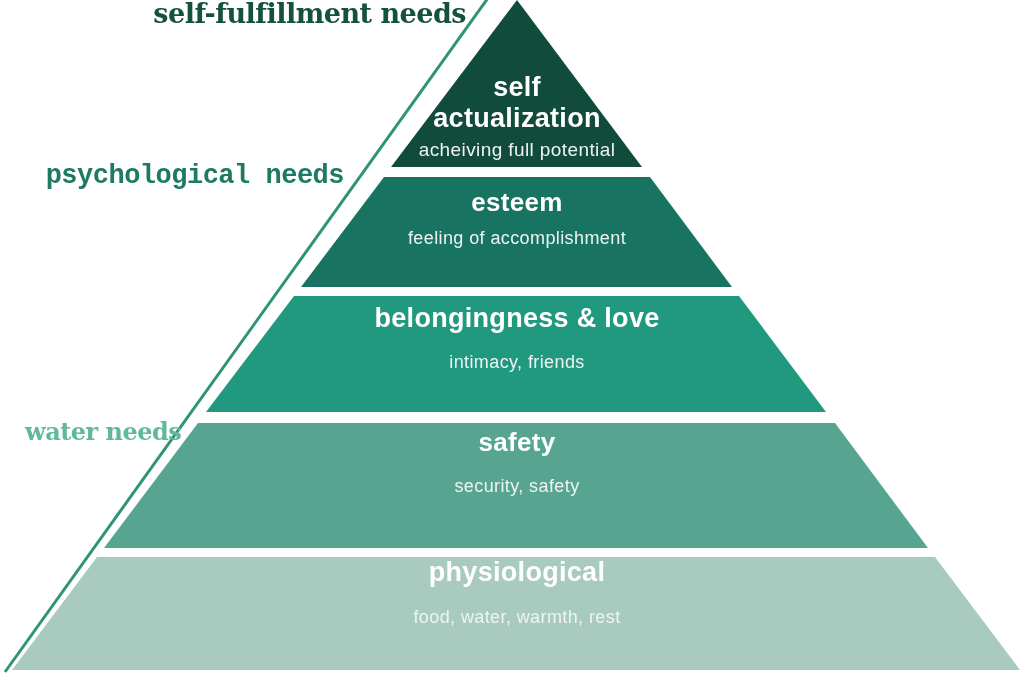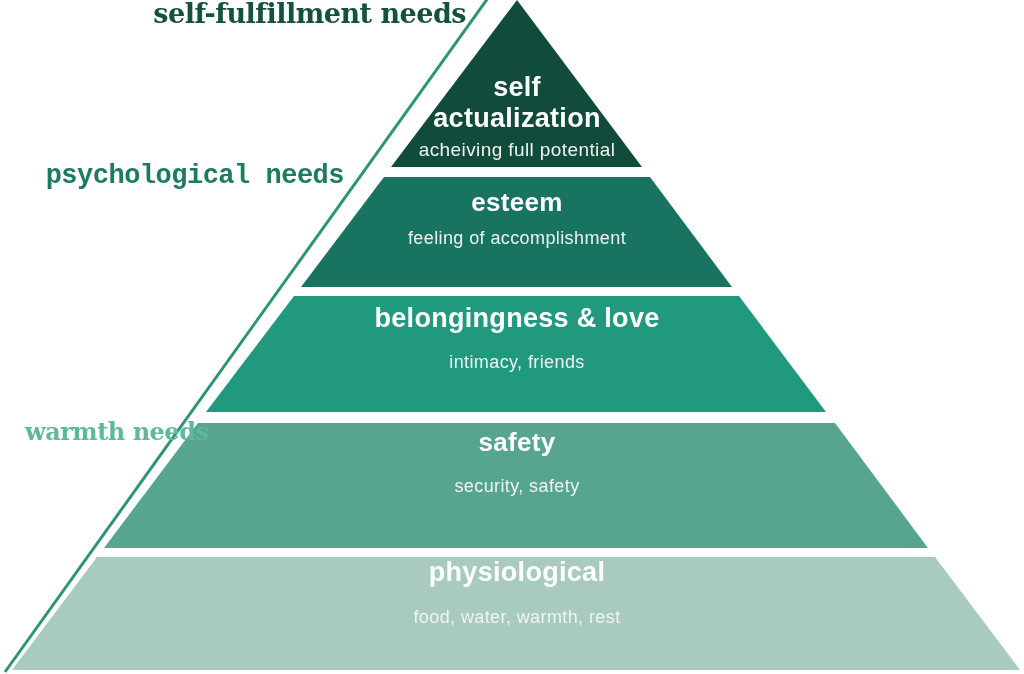--- a/index.html
+++ b/index.html
@@ -62,21 +62,21 @@
     <line x1="488" y1="-2" x2="5" y2="672" stroke-width="3" stroke="#2e9377"></line>
     <polygon points="517,0 642,167 391,167" fill="#114b3b"></polygon>
     <polygon points="384,177 650,177 732,287 301,287" fill="#187461"></polygon>
     <polygon points="294,296 739,296 826,412 206,412" fill="#21997e"></polygon>
     <polygon points="198,423 835,423 928,548 104,548" fill="#57a591"></polygon>
     <polygon points="97,557 935,557 1020,670 12,670" fill="#a9cbbf"></polygon>
   </svg>
 
   <div class="side-label label-1" style="color: rgb(21, 81, 63);">self-fulfillment needs</div>
   <div class="side-label label-2" style="color: rgb(30, 122, 99);">psychological needs</div>
-  <div class="side-label label-3" style="color: rgb(95, 183, 156);">warmth needs</div>
+  <div class="side-label label-3" style="color: rgb(95, 183, 156);">water needs</div>
 
   <div class="tier-text tier-title t1-title">self
 actualization</div>
   <div class="tier-text tier-subtitle t1-sub">acheiving full potential</div>
 
   <div class="tier-text tier-title t2-title">esteem</div>
   <div class="tier-text tier-subtitle t2-sub">feeling of accomplishment</div>
 
   <div class="tier-text tier-title t3-title">belongingness &amp; love</div>
   <div class="tier-text tier-subtitle t3-sub">intimacy, friends</div>

